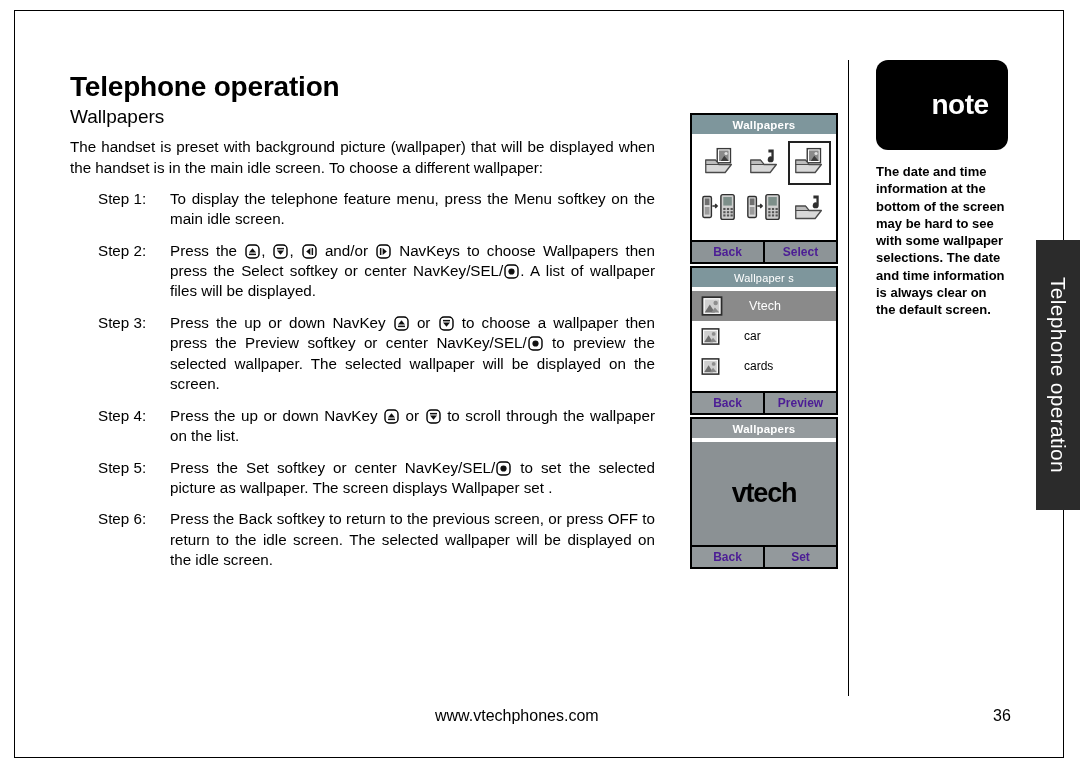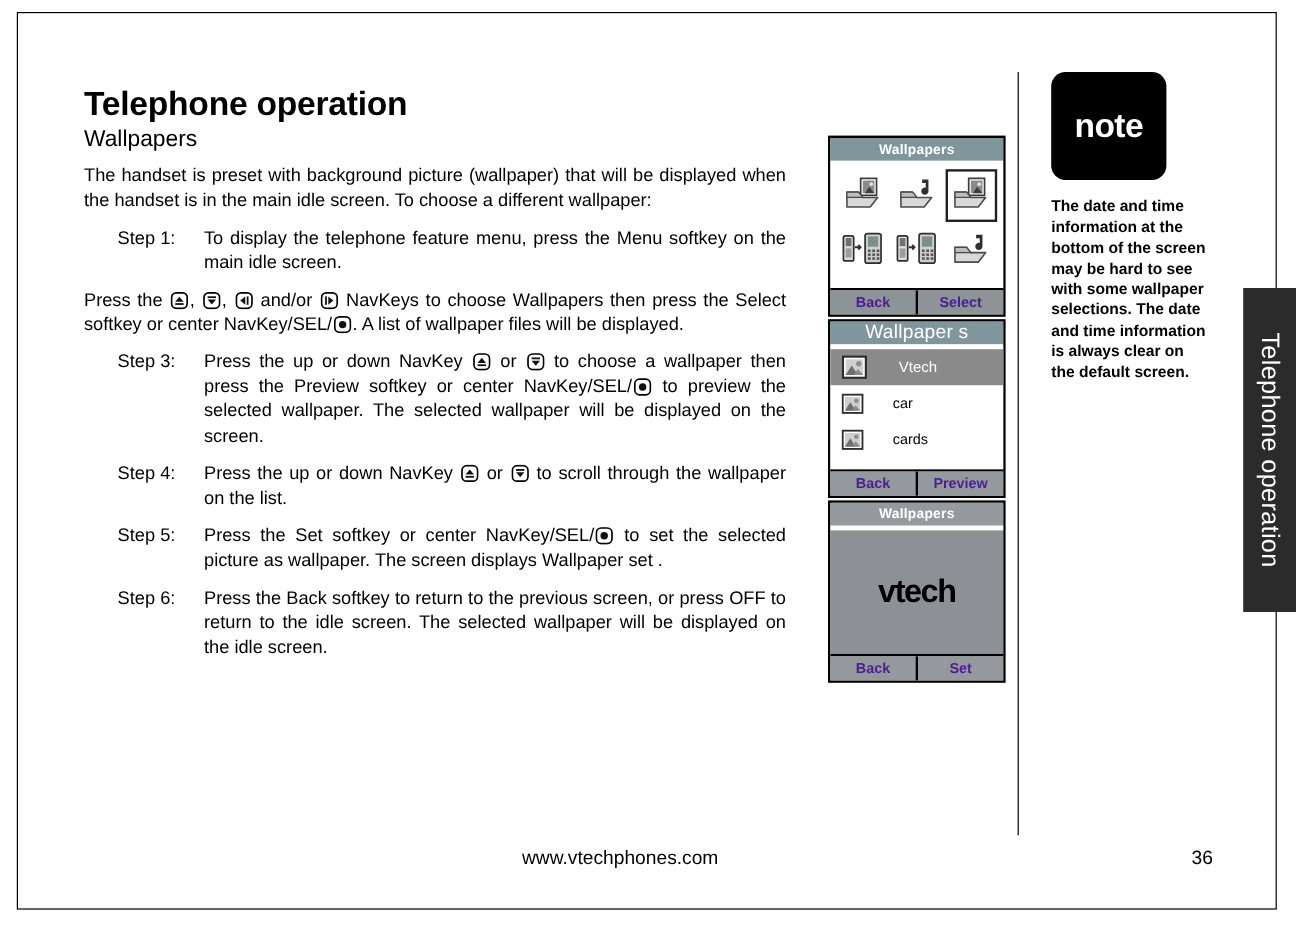--- a/index.html
+++ b/index.html
@@ -28,21 +28,21 @@
 
   
   #divider{position:absolute;left:848px;top:60px;width:1px;height:636px;background:#000;}
 
   
   .phone{position:absolute;left:690px;width:148px;border:2px solid #000;
          background:#ffffff;box-sizing:border-box;}
   .ph-header{height:19px;background:#7e969c;color:#ffffff;font-size:11.5px;
              font-weight:bold;display:flex;align-items:center;justify-content:center;
              letter-spacing:0.2px;}
-  .ph-header.thin{font-weight:normal;font-size:16px;}
+  .ph-header.thin{font-weight:normal;font-size:11px;}
   .ph-body{background:#ffffff;position:relative;}
   .ph-footer{display:flex;height:20px;border-top:2px solid #000;}
   .softkey{flex:1;background:#8d9497;color:#4c1d95;font-size:12px;font-weight:bold;
            display:flex;align-items:center;justify-content:center;}
   .softkey+.softkey{border-left:2px solid #000;text-align:right;}
   .softkey.light{background:#93999c;}
 
   
   #screen1{top:113px;}
   #screen1 .ph-body{height:106px;padding:6px 4px 0 4px;box-sizing:border-box;}
@@ -65,21 +65,21 @@
   #screen3 .ph-header{background:#949a9d;}
   #screen3 .ph-body{height:107px;background:#8b9194;display:flex;
                     align-items:center;justify-content:center;
                     border-top:4px solid #ffffff;box-sizing:border-box;}
   #vtech-logo{font-size:27px;font-weight:bold;letter-spacing:-1.2px;color:#000;}
 
   
   #note-badge{position:absolute;left:876px;top:60px;width:96px;height:90px;
               background:#000;border-radius:12px;color:#fff;
               display:flex;align-items:center;justify-content:center;
-              font-size:28px;font-weight:bold;letter-spacing:-0.5px;}
+              font-size:28px;font-weight:bold;letter-spacing:-0.5px;padding-left:36px;}
   #note-text{position:absolute;left:876px;top:163px;width:132px;
              font-size:13px;line-height:1.33;font-weight:bold;}
 
   
   #side-tab{position:absolute;left:1036px;top:240px;width:44px;height:270px;
             background:#2b2b2b;display:flex;align-items:center;justify-content:center;}
   #side-tab span{transform:rotate(90deg);white-space:nowrap;color:#ffffff;
                  font-size:21px;letter-spacing:0.3px;}
 
   
@@ -94,20 +94,21 @@
 <div id="content">
   <h1 id="page-title">Telephone operation</h1>
   <h2 id="section-title">Wallpapers</h2>
   <p class="para">The handset is preset with background picture (wallpaper) that will be displayed when the handset is in the main idle screen. To choose a different wallpaper:</p>
   <div id="steps-container">
       <div class="step">
         <div class="step-label">Step 1:</div>
         <div class="step-body">To display the telephone feature menu, press the Menu softkey on the main idle screen.</div>
       </div>
       <div class="step">
+        <div class="step-label">Step 2:</div>
         <div class="step-body">Press the <span class="navkey"><svg width="15" height="15" viewBox="0 0 15 15">
               <rect x="1" y="1" width="13" height="13" rx="4" ry="4" fill="#fff" stroke="#000" stroke-width="1.4"></rect>
               <path d="M7.5 4.2 L11 8.4 L4 8.4 Z" fill="#111"></path>
               <rect x="4" y="9.6" width="7" height="1.5" fill="#111"></rect>
             </svg></span>, <span class="navkey"><svg width="15" height="15" viewBox="0 0 15 15">
               <rect x="1" y="1" width="13" height="13" rx="4" ry="4" fill="#fff" stroke="#000" stroke-width="1.4"></rect>
               <path d="M7.5 10.8 L4 6.6 L11 6.6 Z" fill="#111"></path>
               <rect x="4" y="3.9" width="7" height="1.5" fill="#111"></rect>
             </svg></span>, <span class="navkey"><svg width="15" height="15" viewBox="0 0 15 15">
               <rect x="1" y="1" width="13" height="13" rx="4" ry="4" fill="#fff" stroke="#000" stroke-width="1.4"></rect>

